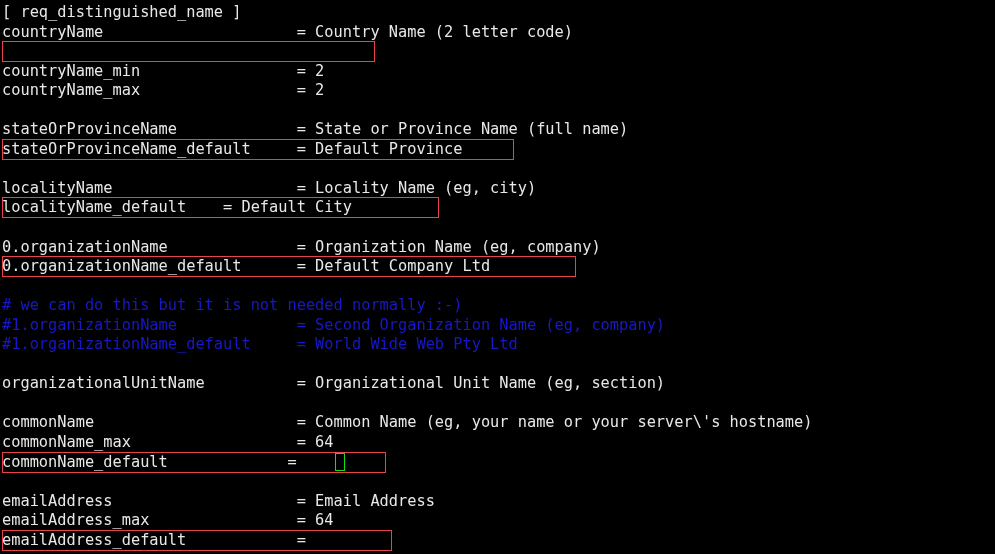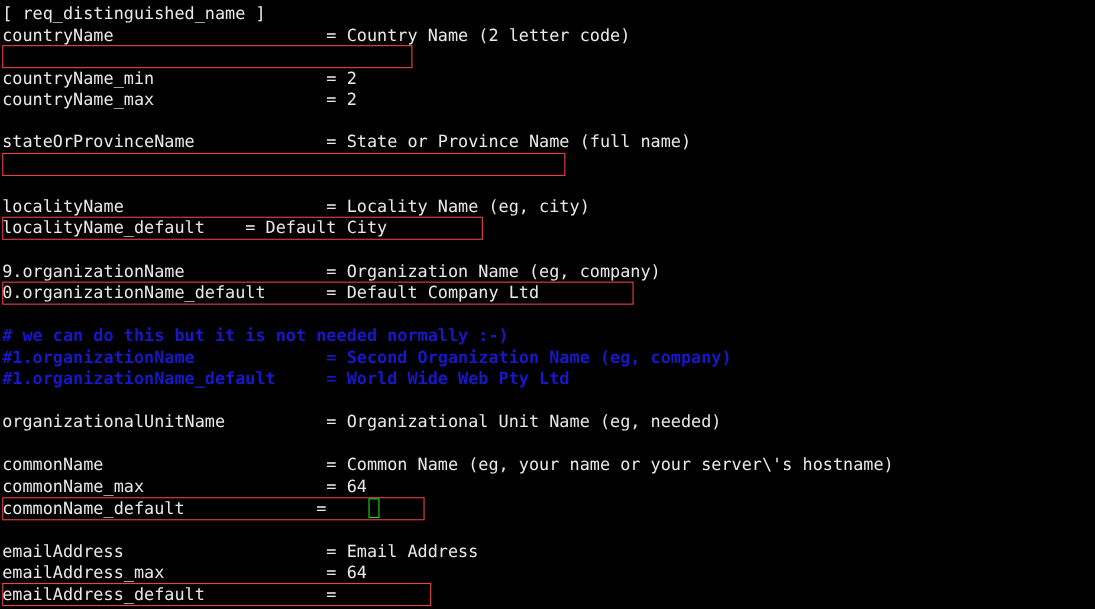--- a/index.html
+++ b/index.html
@@ -33,21 +33,20 @@
   .line {
     position: relative;
     height: 19.55px;
     white-space: pre;
     color: #e8e8e8;
   }
 
   .line.comment,
   .line.comment .seg {
     color: #1818c8;
-    font-weight: bold;
   }
 
   .line .seg { white-space: pre; }
 
   
   .hl-box {
     position: absolute;
     border: 1px solid #e8424b;
     box-sizing: border-box;
     pointer-events: none;
@@ -74,33 +73,33 @@
 <body>
 
 <div id="terminal">
     <div class="line"><span class="seg">[ req_distinguished_name ]</span></div>
     <div class="line"><span class="seg">countryName                     = Country Name (2 letter code)</span></div>
     <div class="line"><div class="hl-box" style="width: 373px;"></div></div>
     <div class="line"><span class="seg">countryName_min                 = 2</span></div>
     <div class="line"><span class="seg">countryName_max                 = 2</span></div>
     <div class="line blank"><span class="seg"></span></div>
     <div class="line"><span class="seg">stateOrProvinceName             = State or Province Name (full name)</span></div>
-    <div class="line"><div class="hl-box" style="width: 512px;"></div></div>
+    <div class="line"><span class="seg">stateOrProvinceName_default     = Default Province</span><div class="hl-box" style="width: 512px;"></div></div>
     <div class="line blank"><span class="seg"></span></div>
     <div class="line"><span class="seg">localityName                    = Locality Name (eg, city)</span></div>
     <div class="line"><span class="seg">localityName_default    = Default City</span><div class="hl-box" style="width: 437px;"></div></div>
     <div class="line blank"><span class="seg"></span></div>
-    <div class="line"><span class="seg">9.organizationName              = Organization Name (eg, company)</span></div>
+    <div class="line"><span class="seg">0.organizationName              = Organization Name (eg, company)</span></div>
     <div class="line"><span class="seg">0.organizationName_default      = Default Company Ltd</span><div class="hl-box" style="width: 574px;"></div></div>
     <div class="line blank"><span class="seg"></span></div>
     <div class="line comment"><span class="seg"># we can do this but it is not needed normally :-)</span></div>
     <div class="line comment"><span class="seg">#1.organizationName             = Second Organization Name (eg, company)</span></div>
     <div class="line comment"><span class="seg">#1.organizationName_default     = World Wide Web Pty Ltd</span></div>
     <div class="line blank"><span class="seg"></span></div>
-    <div class="line"><span class="seg">organizationalUnitName          = Organizational Unit Name (eg, needed)</span></div>
+    <div class="line"><span class="seg">organizationalUnitName          = Organizational Unit Name (eg, section)</span></div>
     <div class="line blank"><span class="seg"></span></div>
     <div class="line"><span class="seg">commonName                      = Common Name (eg, your name or your server\'s hostname)</span></div>
     <div class="line"><span class="seg">commonName_max                  = 64</span></div>
     <div class="line"><span class="seg">commonName_default             =</span><div class="hl-box" style="width: 384px;"></div><div class="cursor" style="left: 333.3px;"></div></div>
     <div class="line blank"><span class="seg"></span></div>
     <div class="line"><span class="seg">emailAddress                    = Email Address</span></div>
     <div class="line"><span class="seg">emailAddress_max                = 64</span></div>
     <div class="line"><span class="seg">emailAddress_default            =</span><div class="hl-box" style="width: 390px;"></div></div>
   </div>
 

